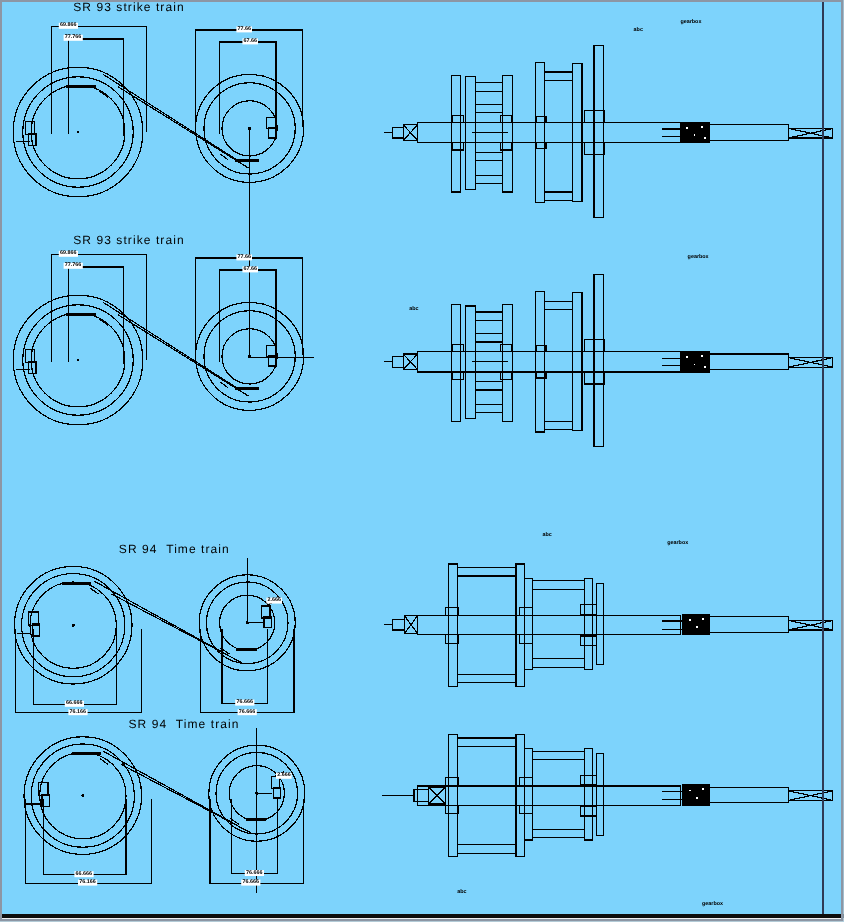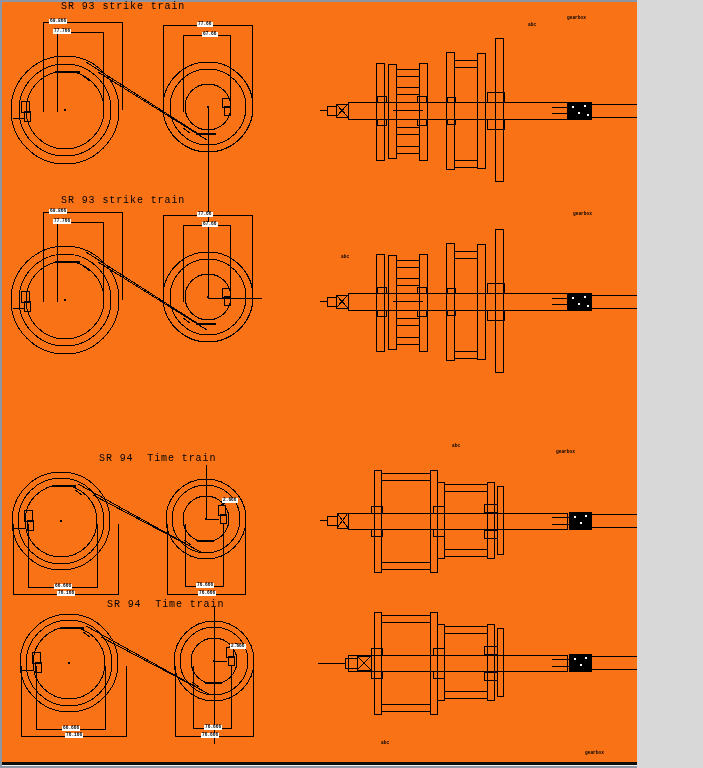--- a/index.html
+++ b/index.html
@@ -1,21 +1,21 @@
 <!DOCTYPE html>
 <html style="--background: #ffffff; --ink: #000000; --frame: #8d96a4; --sheet_border: #2f3a55; --bottom_rule: #0d0d0d; --bottom_strip: #eef0f2;"><head>
 <meta charset="utf-8">
 <style>
   html,body{margin:0;padding:0;background:#d8d8d8;}
   .canvas{
     position:relative;
-    width:637px;height:768px;
-    background:#f97316;
+    width:703px;height:768px;
+    background:#7dd3fc;
     overflow:hidden;
-    font-family:Liberation Mono, monospace;
+    font-family:Liberation Sans, sans-serif;
   }
   .canvas svg{position:absolute;left:0;top:0;shape-rendering:crispEdges;}
   .t{position:absolute;color:#000;white-space:pre;line-height:1;z-index:2;}
   .title{font-size:10px;letter-spacing:0.9px;}
   .dim{font-size:4.5px;font-weight:bold;background:#fff;padding:0 1px;}
   .lbl{font-size:4.5px;font-weight:bold;}
 </style>
 </head>
 <body>
 

